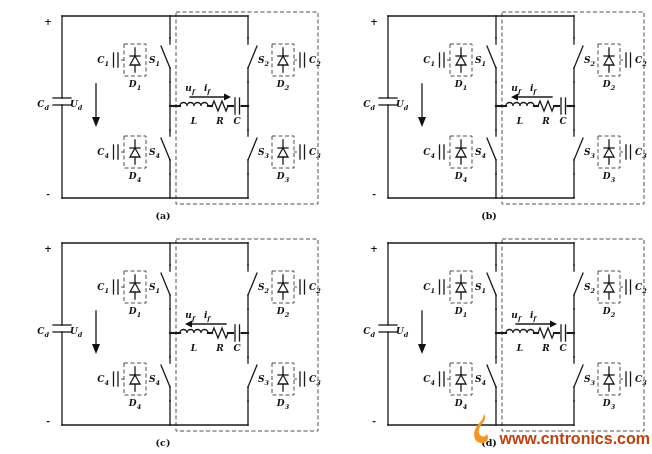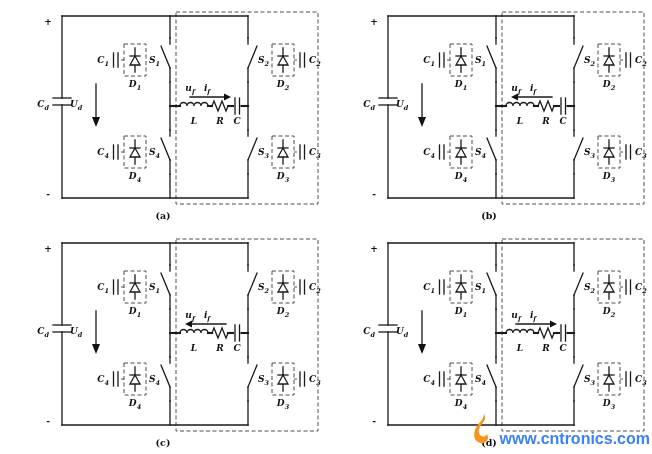--- a/index.html
+++ b/index.html
@@ -392,15 +392,15 @@
         <line x1="190" y1="97" x2="224" y2="97" class="w"></line>
         <polygon points="224,93.5 224,100.5 231,97" class="fillb"></polygon>
         <text x="163" y="219" text-anchor="middle" class="cap">(d)</text>
       </svg>
   </div>
 
   <div class="watermark">
     <svg width="24" height="36" viewBox="0 0 24 36">
       <path d="M14 2 C19 9 7 13 9 21 C10 25 15 26 17 22 C20 27 16 32 10.5 31 C4.5 30 2.5 23 5.5 16.5 C8.5 10.5 13.5 8.5 14 2 Z" fill="#f7941d"></path>
     </svg>
-    <span style="color: #3b82f6;">www.cntronics.com</span>
+    <span style="color: #c2410c;">www.cntronics.com</span>
   </div>
 </div>
 
 </body></html>

